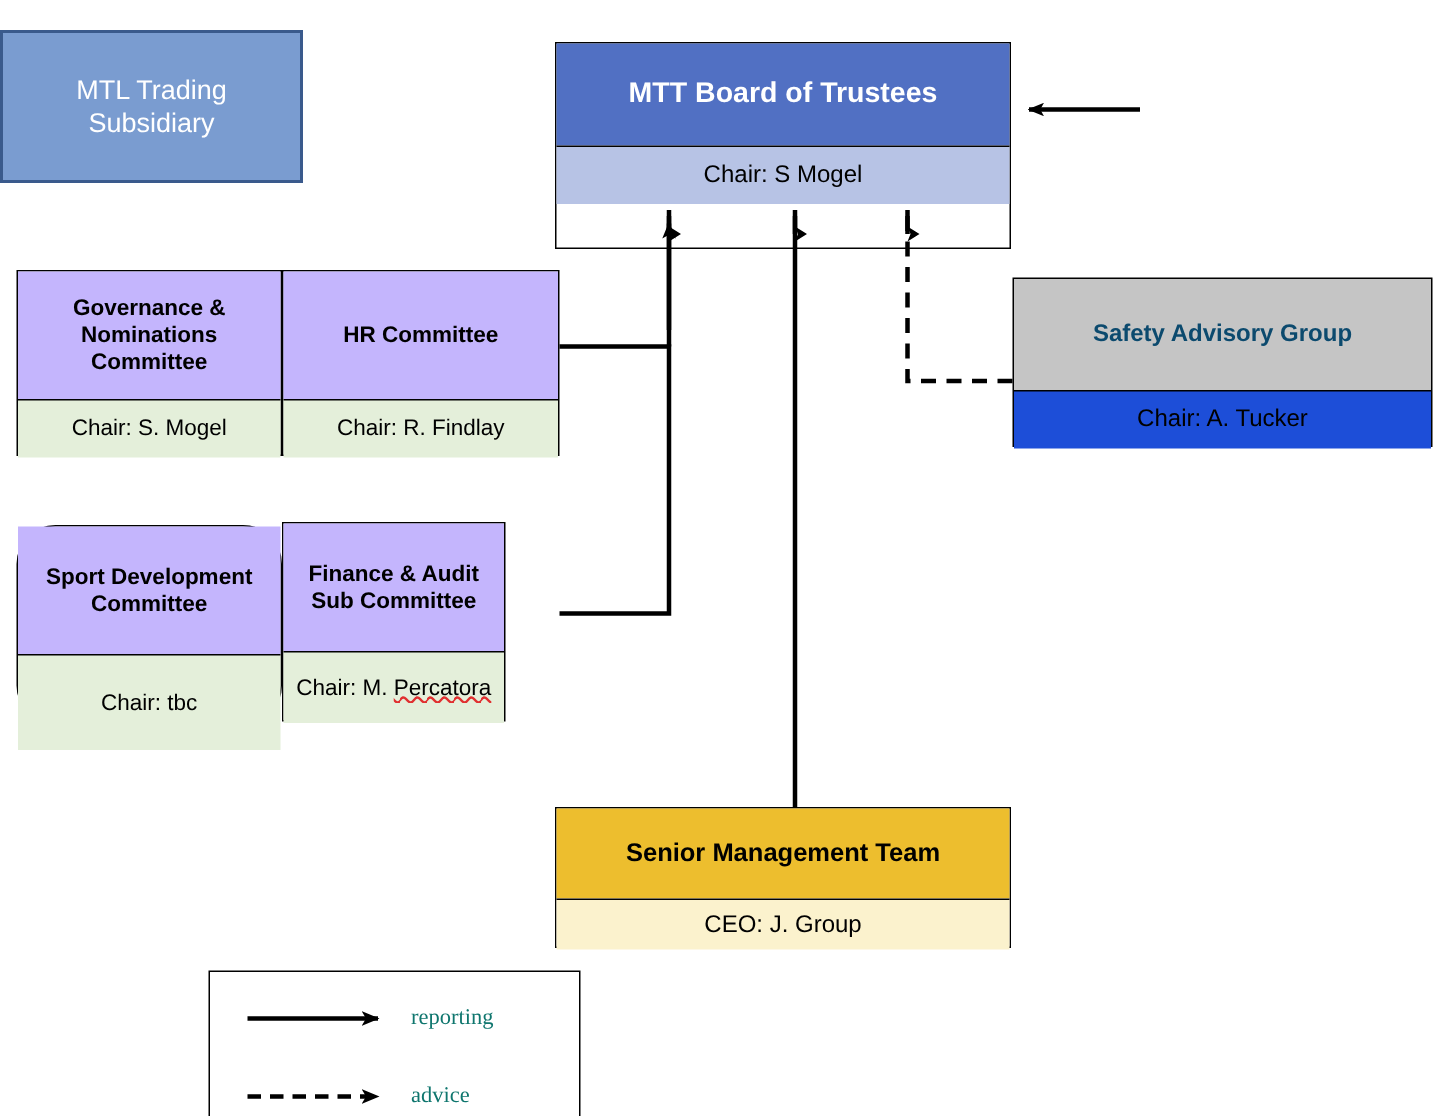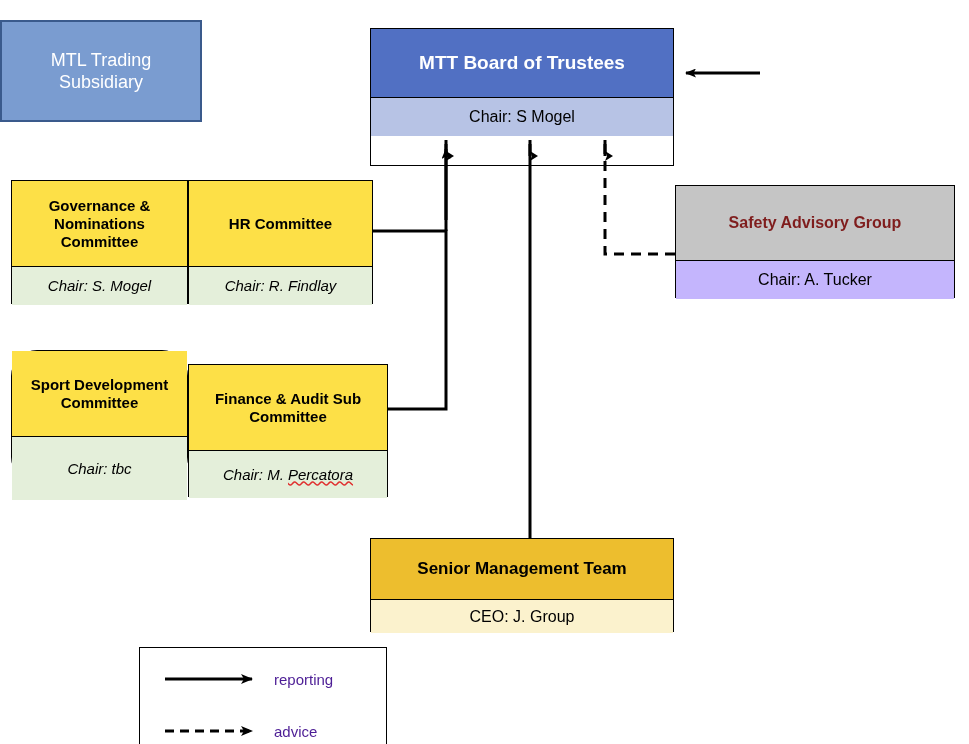--- a/index.html
+++ b/index.html
@@ -37,56 +37,56 @@
     left:760px;top:8px;width:182px;height:98px;
     background:#7a9cd0;border:2px solid #3a5a8c;
     display:flex;align-items:center;justify-content:center;
     text-align:center;color:#ffffff;font-size:18px;line-height:1.25;
     padding:0 8px;
     margin-top:20px;
   }
 
   
   .gcell{position:absolute;box-sizing:border-box;border:1px solid #000;}
-  .gcell .hdr{background:#fde047;color:#000;font-size:15px;}
-  .gcell .sub{background:#e4efda;color:#000;font-size:15px;font-style:italic;}
+  .gcell .hdr{background:#c4b5fd;color:#000;font-size:15px;}
+  .gcell .sub{background:#e4efda;color:#000;font-size:15px;}
 
   #gov{left:11px;top:160px;width:177px;height:124px;}
   #gov .hdr{height:85px;}
   #gov .sub{height:39px;}
 
   #hr{left:188px;top:160px;width:185px;height:124px;}
   #hr .hdr{height:85px;}
   #hr .sub{height:39px;}
 
   #sport{left:11px;top:330px;width:177px;height:133px;border-radius:26px;}
   #sport .hdr{height:85px;}
   #sport .sub{height:64px;}
 
-  #finance{left:188px;top:344px;width:200px;height:133px;}
+  #finance{left:188px;top:328px;width:149px;height:133px;}
   #finance .hdr{height:85px;}
   #finance .sub{height:48px;}
 
   
   #safety{left:675px;top:165px;width:280px;height:113px;}
-  #safety .hdr{height:74px;background:#c5c5c5;color:#7f1d1d;font-size:16px;}
-  #safety .sub{height:39px;background:#c4b5fd;color:#000;font-size:16px;}
+  #safety .hdr{height:74px;background:#c5c5c5;color:#0c4a6e;font-size:16px;}
+  #safety .sub{height:39px;background:#1d4ed8;color:#000;font-size:16px;}
 
   
   #smt{left:370px;top:518px;width:304px;height:94px;}
   #smt .hdr{height:60px;background:#edbe2e;color:#000;font-size:17px;}
   #smt .sub{height:34px;background:#fbf2cd;color:#000;font-size:16px;}
 
   
   #legend{
     position:absolute;left:139px;top:627px;width:246px;height:113px;
     background:#ffffff;border:1px solid #000;
   }
   #legend .lbl{position:absolute;left:134px;top:50%;transform:translateY(-50%);
-    font-size:15px;color:#4c1d95;white-space:nowrap;}
+    font-size:15px;color:#0f766e;white-space:nowrap;font-family:Liberation Serif, serif;}
 
   .misspelled{
     text-decoration:underline wavy #e03030;
     text-decoration-skip-ink:none;
   }
 </style>
 </head>
 <body>
 
 <div id="canvas">

